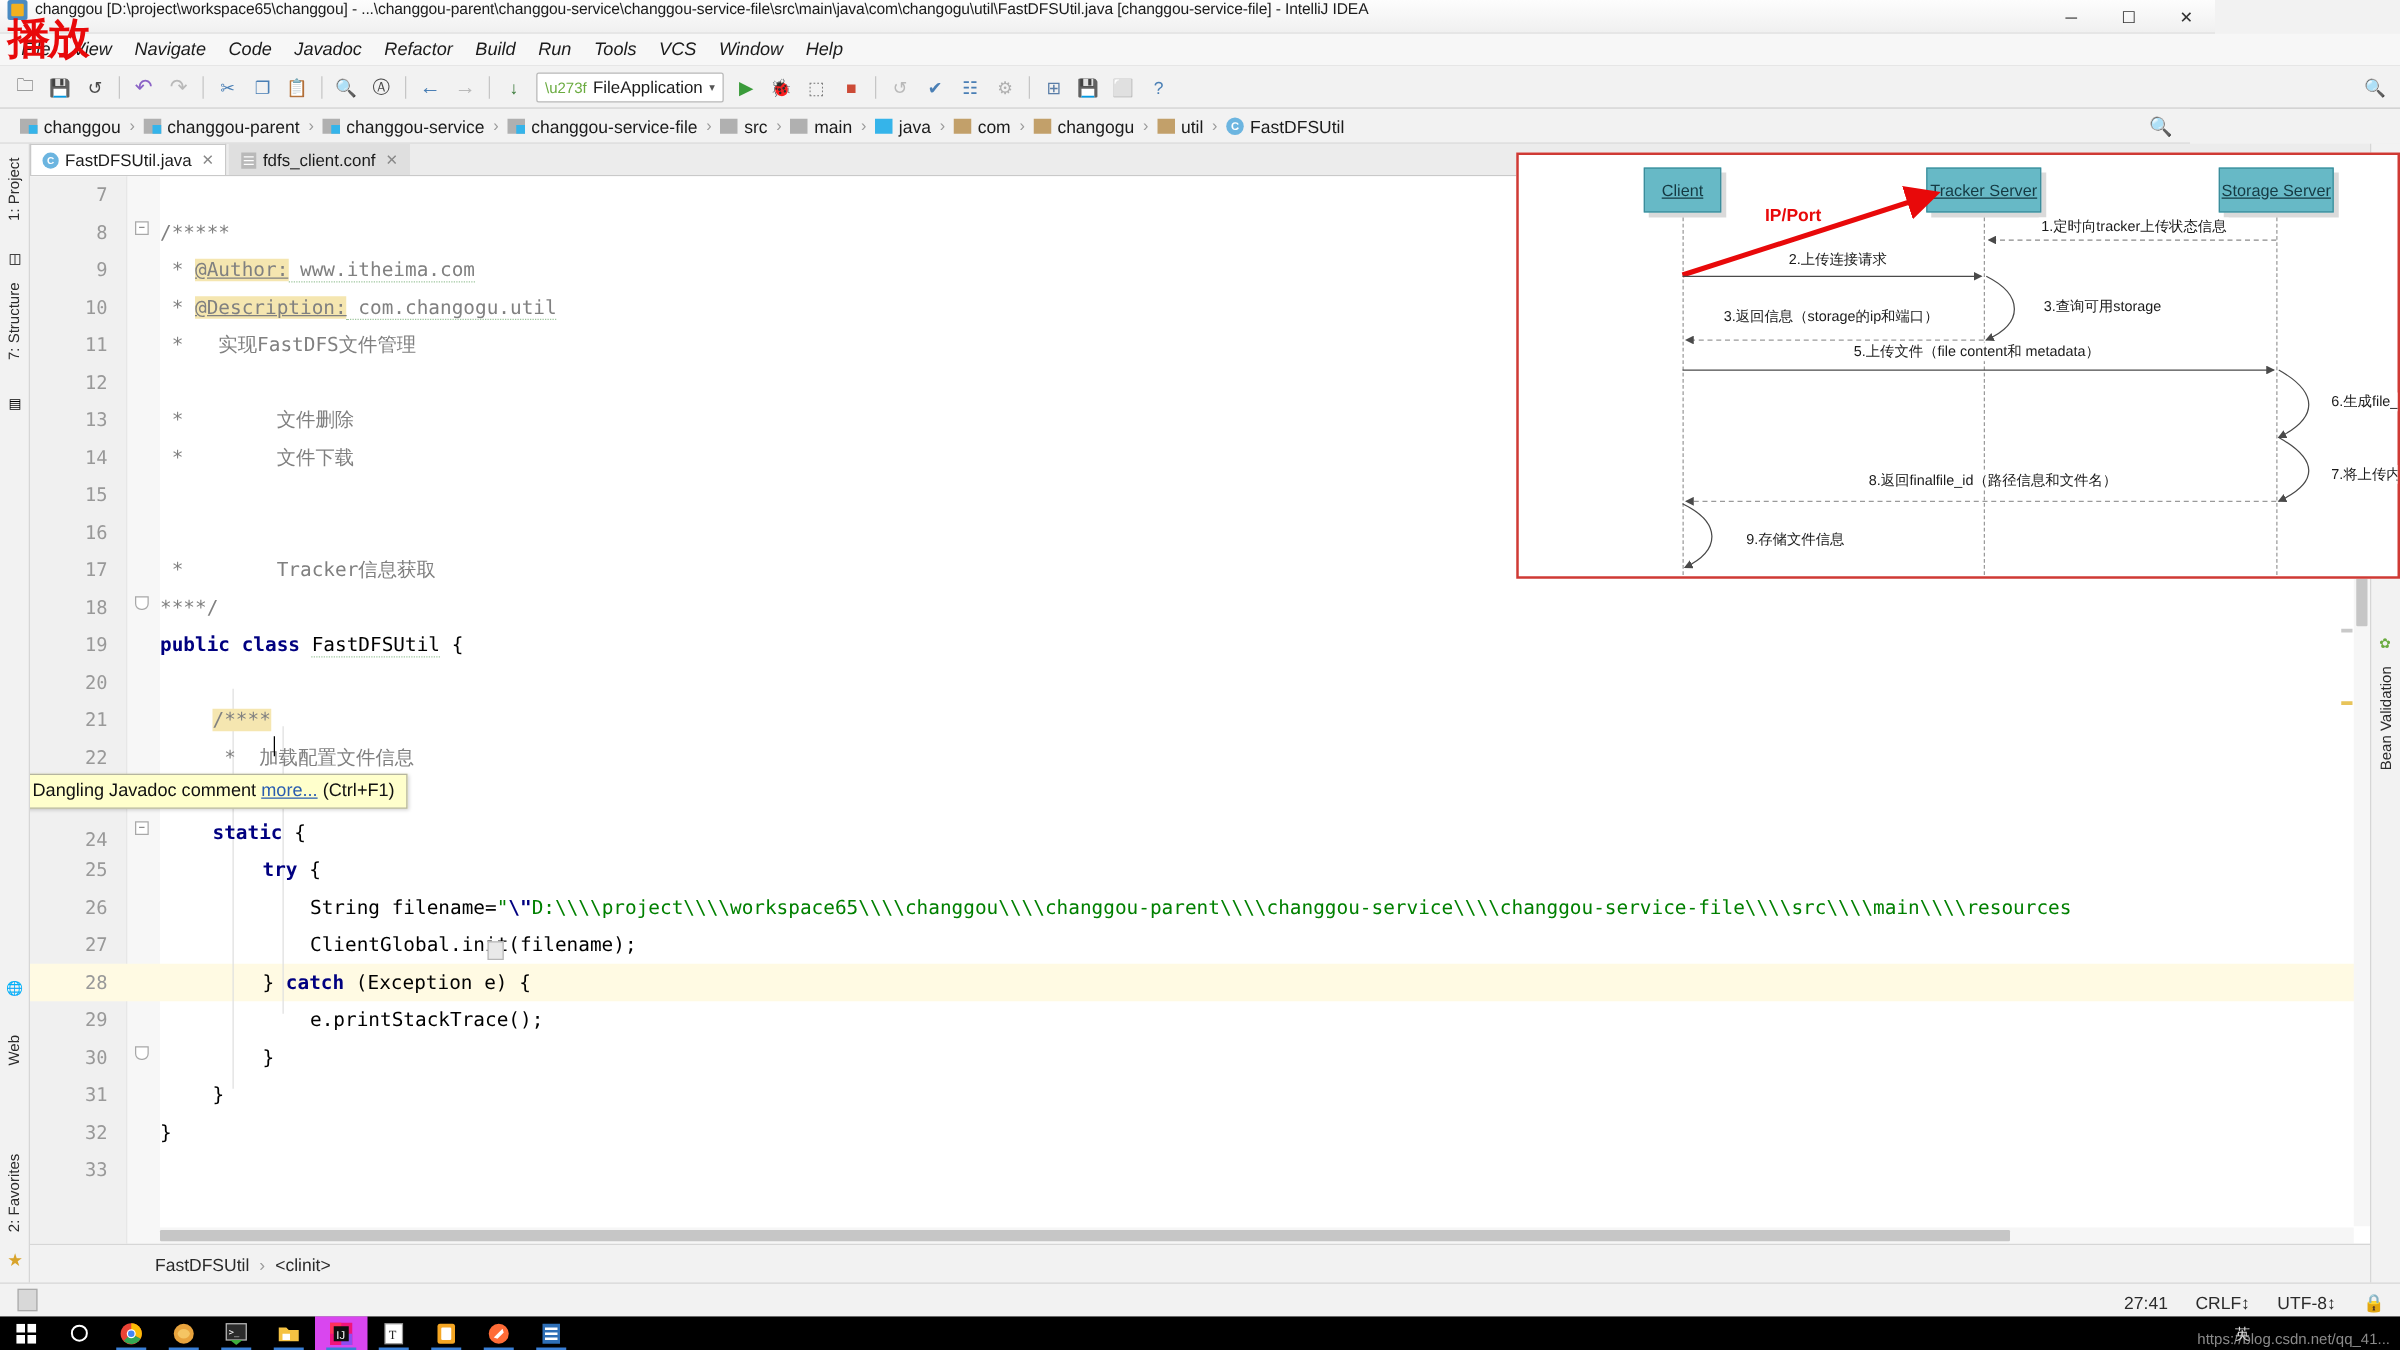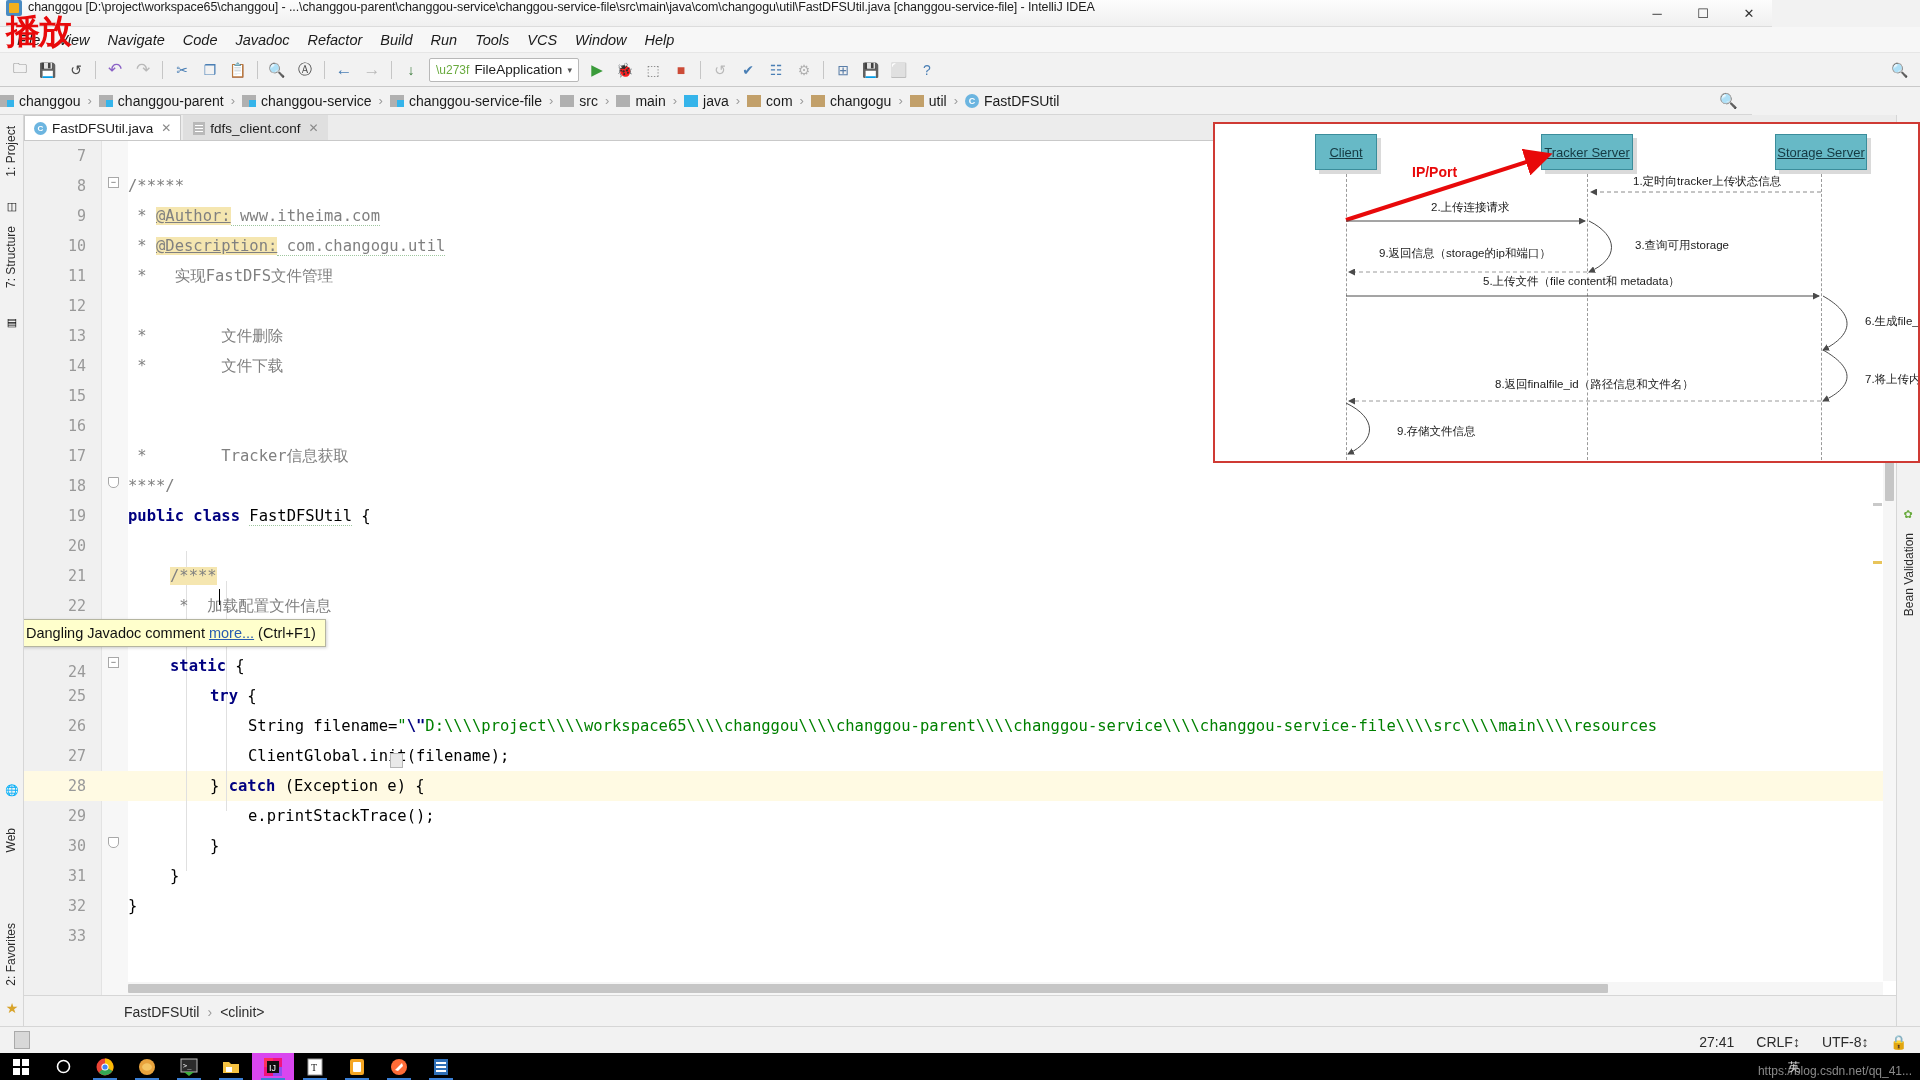--- a/index.html
+++ b/index.html
@@ -74,21 +74,21 @@
     min-width: 150px;
   }
   .runconfig .rc-icon { margin-right: 5px; font-size: 12px; }
   .runconfig .rc-caret { margin-left: auto; font-size: 9px; color: #555; }
   .tbar-right { margin-left: auto; display: flex; align-items: center; }
 
   
   .navbar {
     position: absolute; top: 87px; left: 0; width: 1752px; height: 28px;
     background: #f2f2f2; display: flex; align-items: center;
-    padding-left: 0; border-bottom: 1px solid #d6d6d6;
+    padding-left: 16px; border-bottom: 1px solid #d6d6d6;
   }
   .crumb { display: flex; align-items: center; font-size: 14px; color: #1b1b1b; }
   .crumb .folder {
     width: 14px; height: 12px; margin-right: 5px; position: relative; flex: none;
   }
   .folder.mod { background: #b0b0b0; }
   .folder.mod::after {
     content: ""; position: absolute; right: 0; bottom: 0;
     width: 7px; height: 7px; background: #35b4ea;
   }
@@ -614,21 +614,21 @@
       <line x1="606" y1="277" x2="134" y2="277" stroke="#9a9a9a" stroke-width="1" stroke-dasharray="4,3" marker-end="url(#ghead)"></line>
 
       <path d="M 131 279 C 162 294, 162 316, 133 330" stroke="#4a4a4a" stroke-width="1" fill="none" marker-end="url(#ghead)"></path>
     </svg>
 
     <div class="dg-ipport" style="left:197px;top:40px">IP/Port</div>
 
     <div class="dg-label" style="left:416px;top:50px">1.定时向tracker上传状态信息</div>
     <div class="dg-label" style="left:214px;top:76px">2.上传连接请求</div>
     <div class="dg-label" style="left:418px;top:114px">3.查询可用storage</div>
-    <div class="dg-label" style="left:162px;top:122px">9.返回信息（storage的ip和端口）</div>
+    <div class="dg-label" style="left:162px;top:122px">3.返回信息（storage的ip和端口）</div>
     <div class="dg-label" style="left:266px;top:150px">5.上传文件（file content和 metadata）</div>
     <div class="dg-label" style="left:648px;top:190px">6.生成file_id</div>
     <div class="dg-label" style="left:648px;top:248px">7.将上传内容</div>
     <div class="dg-label" style="left:278px;top:253px">8.返回finalfile_id（路径信息和文件名）</div>
     <div class="dg-label" style="left:180px;top:300px">9.存储文件信息</div>
   </div>
 
   <div class="bcrumb-bottom">
     <span>FastDFSUtil</span>
     <span class="sep">›</span>

